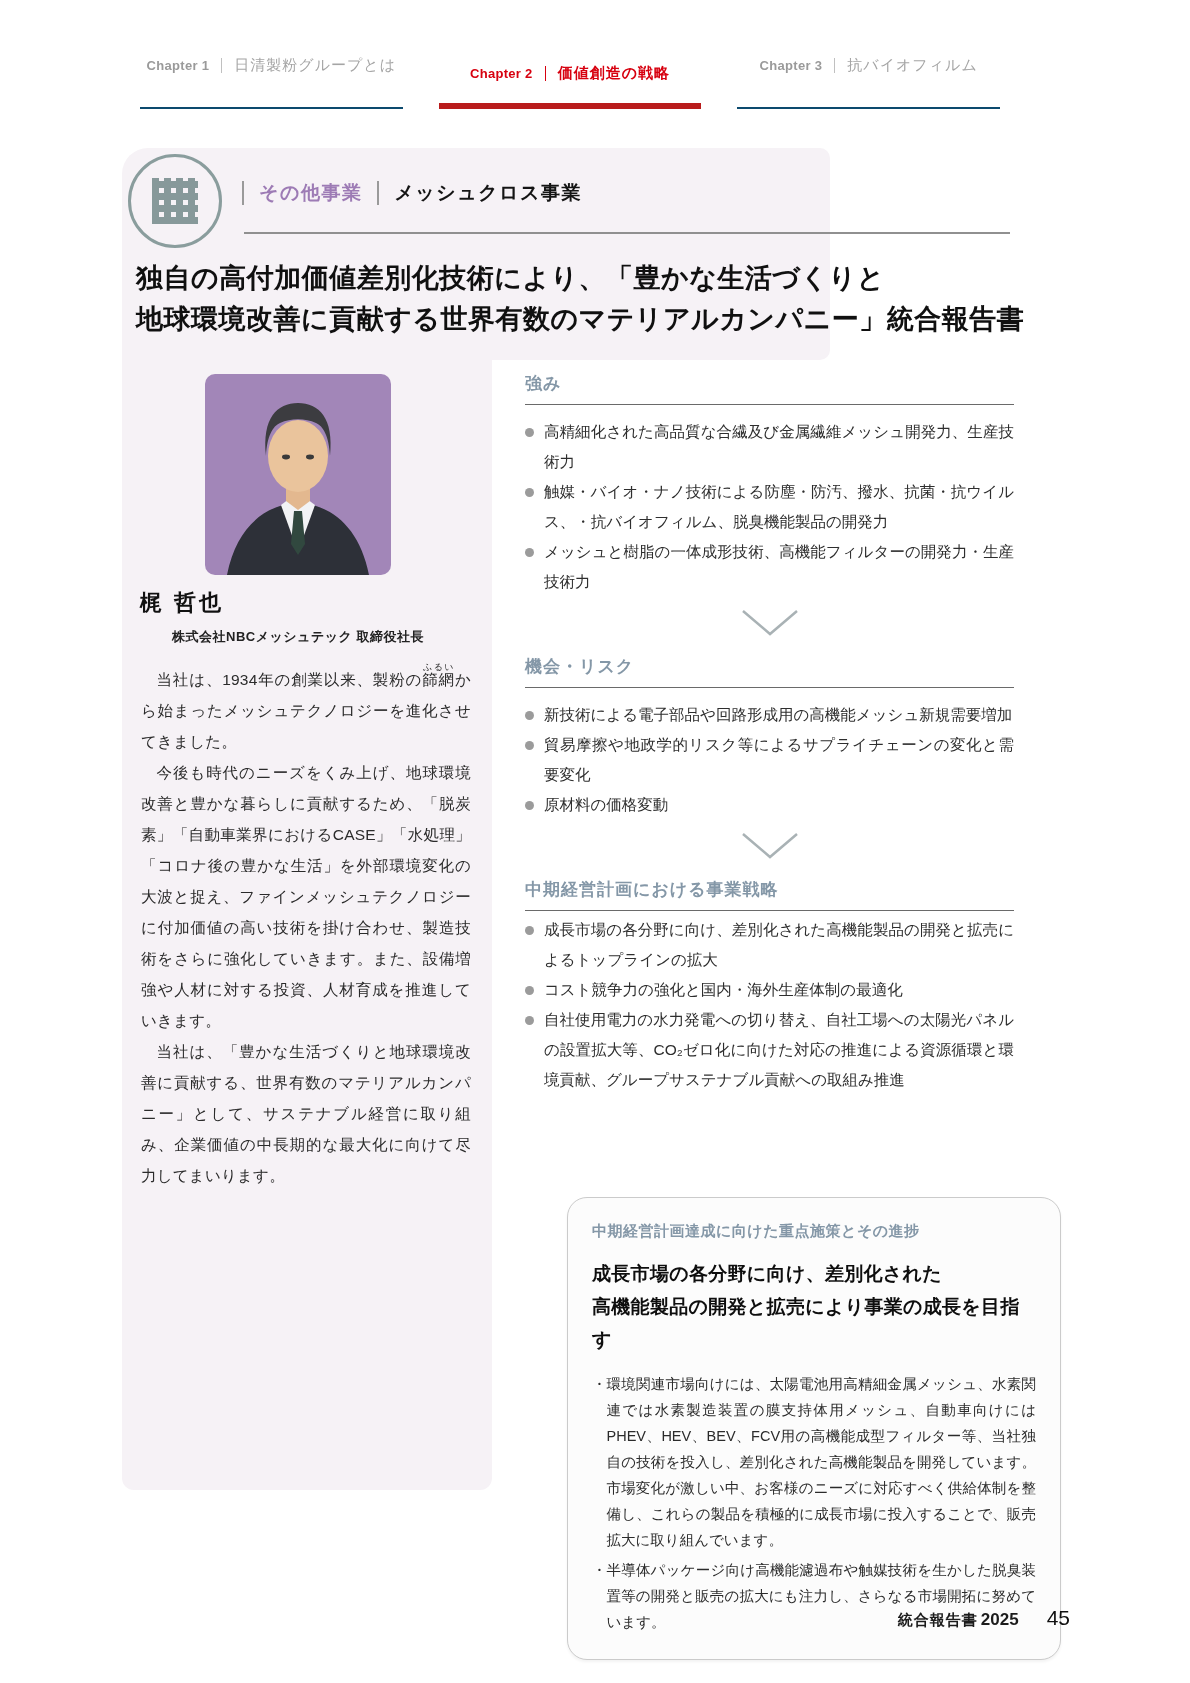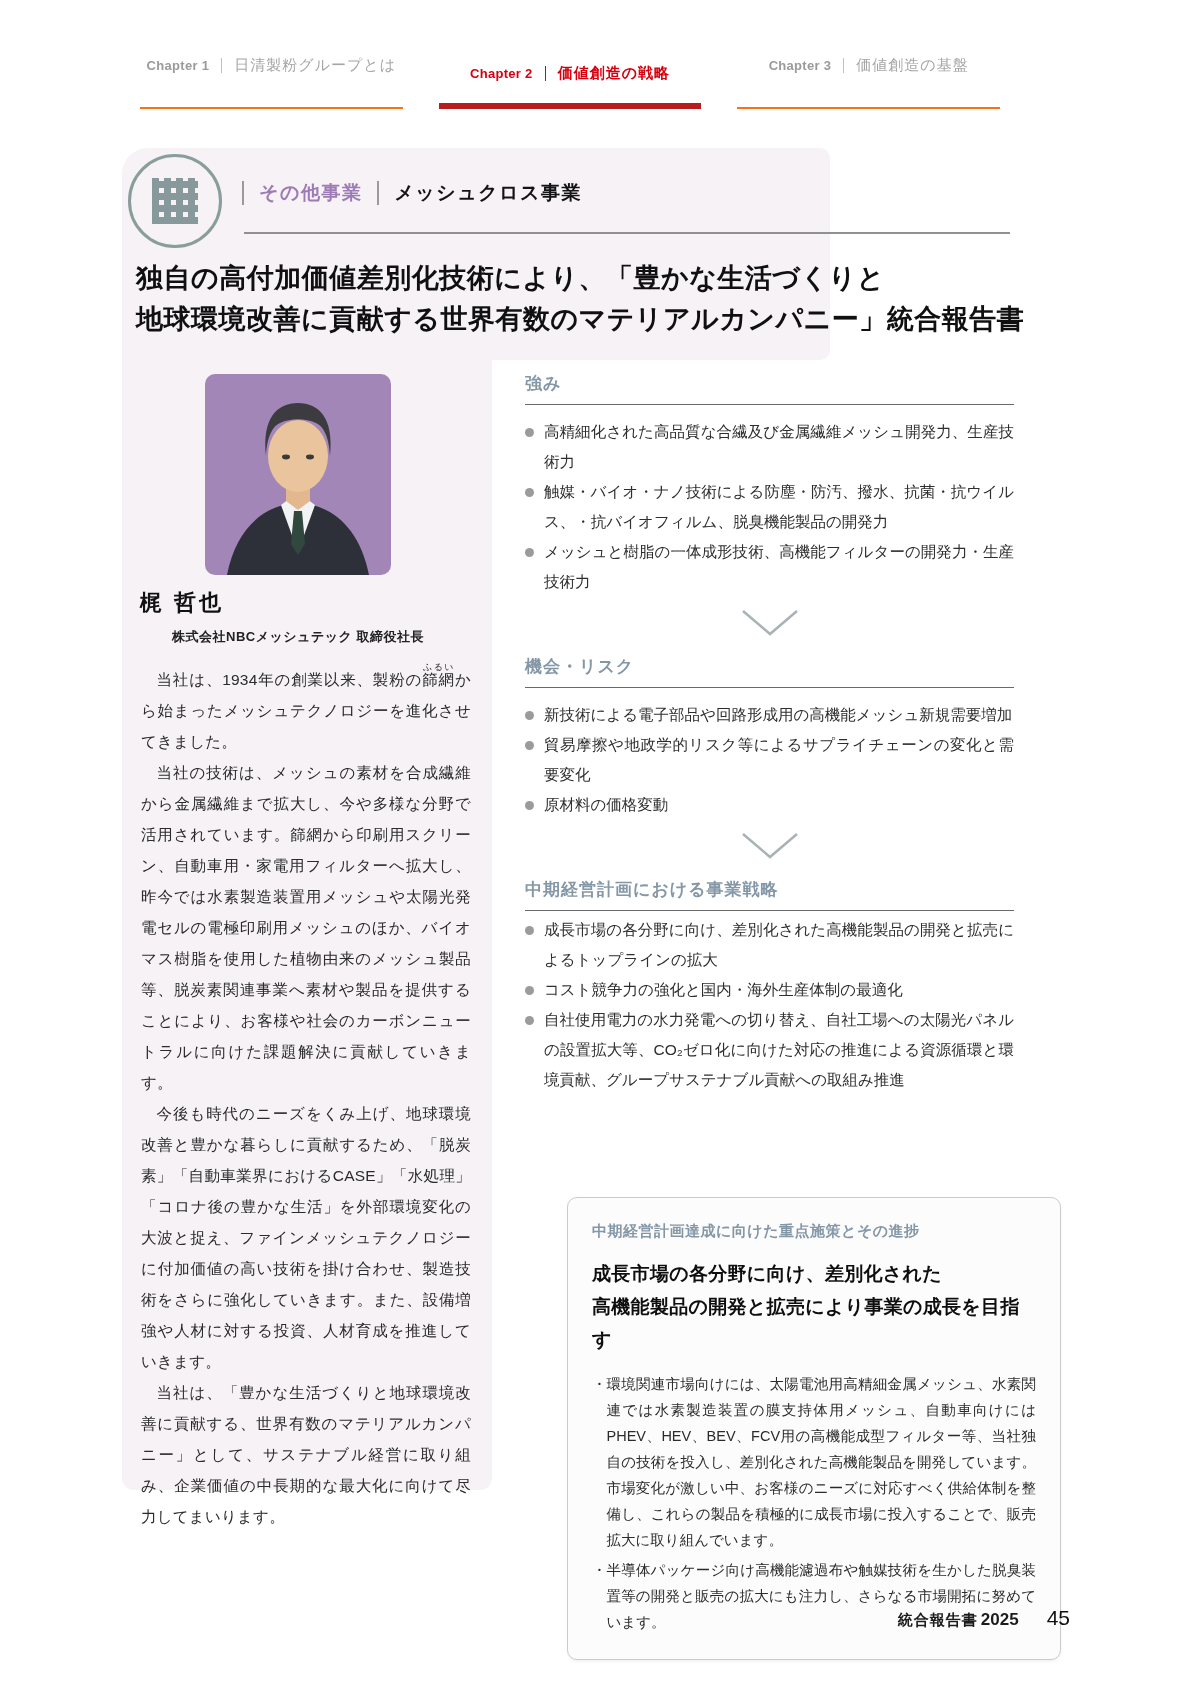--- a/index.html
+++ b/index.html
@@ -4,21 +4,21 @@
 <style>
   * { box-sizing: border-box; margin: 0; padding: 0; }
   html,body { background:#ffffff; }
   body { font-family: "Liberation Sans", "DejaVu Sans", sans-serif; }
 
   .page { position:relative; width:1190px; height:1683px; background:#ffffff; overflow:hidden; margin:0 auto; }
 
   
   .chapters { position:absolute; left:140px; top:56px; width:860px; display:flex; gap:36px; }
   .chapter { flex:1; display:flex; align-items:center; justify-content:center; gap:12px;
-             padding-bottom:32px; border-bottom:2px solid #f97316; }
+             padding-bottom:32px; border-bottom:2px solid #0c4a6e; }
   .chapter .ch-label { font-size:13px; font-weight:700; color:#9a9a9a; letter-spacing:.3px; }
   .chapter .ch-title { font-size:15px; font-weight:500; color:#a5a5a5; letter-spacing:1px; }
   .chapter .vbar { width:1px; height:15px; background:#c0c0c0; }
   .chapter.active { border-bottom:6px solid #b91c1c; padding-bottom:13px; }
   .chapter.active .ch-label, .chapter.active .ch-title { color:#d7000f; font-weight:800; }
   .chapter.active .vbar { background:#d7000f; }
 
   
   .panel-top  { position:absolute; left:122px; top:148px; width:708px; height:212px;
                 background:#f6f2f6; border-radius:26px 10px 10px 0; }
@@ -63,21 +63,21 @@
   .sec-heading { font-size:17px; font-weight:700; color:#8497a7; letter-spacing:1px;
                  padding-bottom:9px; border-bottom:1px solid #6a6a6a; }
   .blist { list-style:none; margin-top:12px; }
   .blist li { display:flex; gap:10px; font-size:15.5px; line-height:30px; color:#2e2e2e; text-align:justify; }
   .dot { flex:0 0 9px; width:9px; height:9px; border-radius:50%; background:#9b9b9b; margin-top:11px; }
   .chev { display:flex; justify-content:center; margin:12px 0 18px; }
   .mt { margin-top:4px; }
 
   
   .init-box { position:absolute; left:567px; top:1197px; width:494px;
-              background:#fcfcfc; border:1px solid #cbcbcb; border-radius:10px;
+              background:#fcfcfc; border:1px solid #cbcbcb; border-radius:20px;
               padding:24px 24px 24px; box-shadow:0 2px 3px rgba(0,0,0,.05); }
   .box-label { font-size:15px; font-weight:700; color:#8497a7; letter-spacing:.5px; }
   .box-heading { margin-top:16px; font-size:19px; font-weight:800; color:#0e0e0e; line-height:33px; letter-spacing:.3px; }
   .klist { list-style:none; margin-top:15px; }
   .klist li { display:flex; font-size:14.5px; line-height:26px; color:#2b2b2b; text-align:justify; }
   .klist li + li { margin-top:4px; }
   .klist .mk { flex:0 0 13px; }
 
   
   .footer { position:absolute; top:1606px; right:120px; display:flex; align-items:baseline; }
@@ -97,21 +97,21 @@
       <span class="ch-title">日清製粉グループとは</span>
     </div>
     <div class="chapter active">
       <span class="ch-label">Chapter 2</span>
       <span class="vbar"></span>
       <span class="ch-title">価値創造の戦略</span>
     </div>
     <div class="chapter">
       <span class="ch-label">Chapter 3</span>
       <span class="vbar"></span>
-      <span class="ch-title">価値創造の基盤</span>
+      <span class="ch-title">抗バイオフィルム</span>
     </div>
   </div>
 
   <div class="panel-top"></div>
   <div class="panel-left"></div>
 
   <div class="badge-circle">
     <div class="mesh-icon"></div>
   </div>
   <div class="section-label">
@@ -138,21 +138,20 @@
       <path d="M61 82 C57 44 72 29 93 29 C114 29 129 44 125 82 C124 62 118 52 111 49 C100 44 86 44 75 49 C68 52 62 62 61 82 Z" fill="#3c3c40"></path>
       <ellipse cx="81" cy="83" rx="4" ry="2.4" fill="#3a3a3a"></ellipse>
       <ellipse cx="105" cy="83" rx="4" ry="2.4" fill="#3a3a3a"></ellipse>
     </svg>
   </div>
   <div class="exec-name">梶 哲也</div>
   <div class="exec-title">株式会社NBCメッシュテック 取締役社長</div>
 
   <div class="message">
     <p><span>当社は、1934年の創業以来、製粉の</span><ruby><span>篩網</span><rt>ふるい</rt></ruby><span>から始まったメッシュテクノロジーを進化させてきました。</span></p>
-    <p>当社の技術は、メッシュの素材を合成繊維から金属繊維まで拡大し、今や多様な分野で活用されています。篩網から印刷用スクリーン、自動車用・家電用フィルターへ拡大し、昨今では水素製造装置用メッシュや太陽光発電セルの電極印刷用メッシュのほか、バイオマス樹脂を使用した植物由来のメッシュ製品等、脱炭素関連事業へ素材や製品を提供することにより、お客様や社会のカーボンニュートラルに向けた課題解決に貢献していきます。</p>
     <p>今後も時代のニーズをくみ上げ、地球環境改善と豊かな暮らしに貢献するため、「脱炭素」「自動車業界におけるCASE」「水処理」「コロナ後の豊かな生活」を外部環境変化の大波と捉え、ファインメッシュテクノロジーに付加価値の高い技術を掛け合わせ、製造技術をさらに強化していきます。また、設備増強や人材に対する投資、人材育成を推進していきます。</p>
     <p>当社は、「豊かな生活づくりと地球環境改善に貢献する、世界有数のマテリアルカンパニー」として、サステナブル経営に取り組み、企業価値の中長期的な最大化に向けて尽力してまいります。</p>
   </div>
 
   <div class="right-col">
 
     <div class="sec-heading">強み</div>
     <ul class="blist">
       <li>
           <span class="dot"></span>

